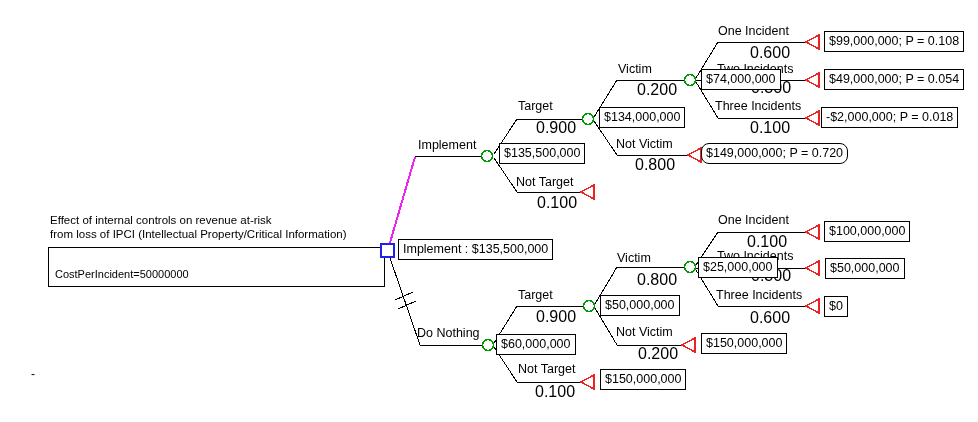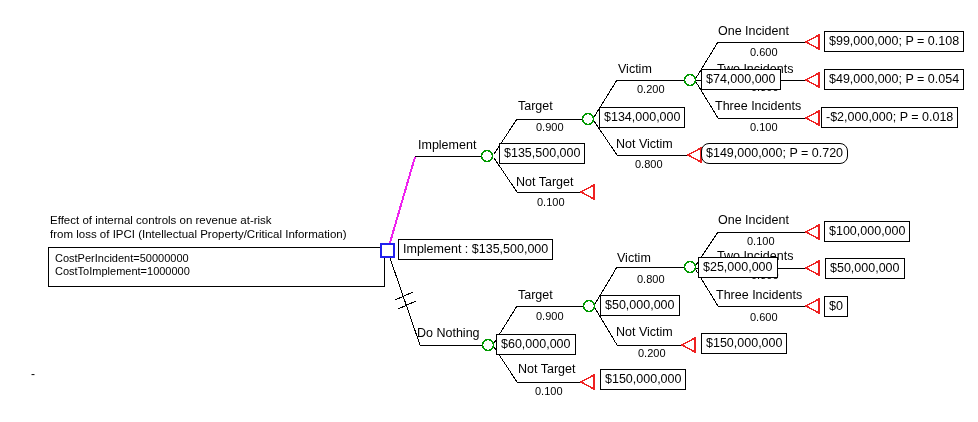--- a/index.html
+++ b/index.html
@@ -2,41 +2,40 @@
 <html><head>
 <meta charset="utf-8">
 <style>
   html,body{margin:0;padding:0;background:#fff;}
   .canvas{position:relative;width:978px;height:422px;background:#fff;overflow:hidden;
           font-family:"Liberation Sans","DejaVu Sans",sans-serif;color:#000;}
   .title-line{position:absolute;left:50px;font-size:11.5px;line-height:14px;white-space:nowrap;}
   .title1{top:213px;}
   .title2{top:227px;}
   .vars{position:absolute;left:48px;top:247px;width:337px;height:40px;box-sizing:border-box;
-        border:1px solid #000;background:#fff;padding:4px 0 0 6px;font-size:11px;line-height:13px;}
+        border:1px solid #000;background:#fff;padding:20px 0 0 6px;font-size:11px;line-height:13px;}
   .vars div{white-space:nowrap;}
   .stray{position:absolute;left:31px;top:367px;font-size:12px;}
   svg.overlay{position:absolute;left:0;top:0;shape-rendering:crispEdges;}
   .layer{position:absolute;left:0;top:0;width:978px;height:422px;}
   .lbl{position:absolute;font-size:12.5px;line-height:13px;white-space:nowrap;}
-  .prob{font-size:11px;line-height:11px;text-align:right;}
+  .prob{font-size:16px;line-height:11px;text-align:right;}
   .vbox{position:absolute;box-sizing:border-box;border:1px solid #000;background:#fff;
         padding:2px 4px;font-size:12.5px;line-height:15px;white-space:nowrap;}
 </style>
 </head>
 <body>
 
 <div class="canvas">
 
   <div class="title-line title2">from loss of IPCI (Intellectual Property/Critical Information)</div>
   <div class="title-line title1">Effect of internal controls on revenue at-risk</div>
 
   <div class="vars">
     <div>CostPerIncident=50000000</div>
-    <div>CostToImplement=1000000</div>
   </div>
 
   <div class="stray">-</div>
 
   <svg class="overlay" width="978" height="422">
       <line x1="389" y1="246" x2="415" y2="157" stroke="#ee22ee" stroke-width="2"></line>
       <line x1="415" y1="156" x2="482" y2="156" stroke="#000000" stroke-width="1"></line>
       <line x1="390" y1="258" x2="420" y2="345" stroke="#000000" stroke-width="1"></line>
       <line x1="420" y1="345" x2="483" y2="345" stroke="#000000" stroke-width="1"></line>
       <line x1="395" y1="300" x2="413" y2="292" stroke="#000000" stroke-width="1"></line>

